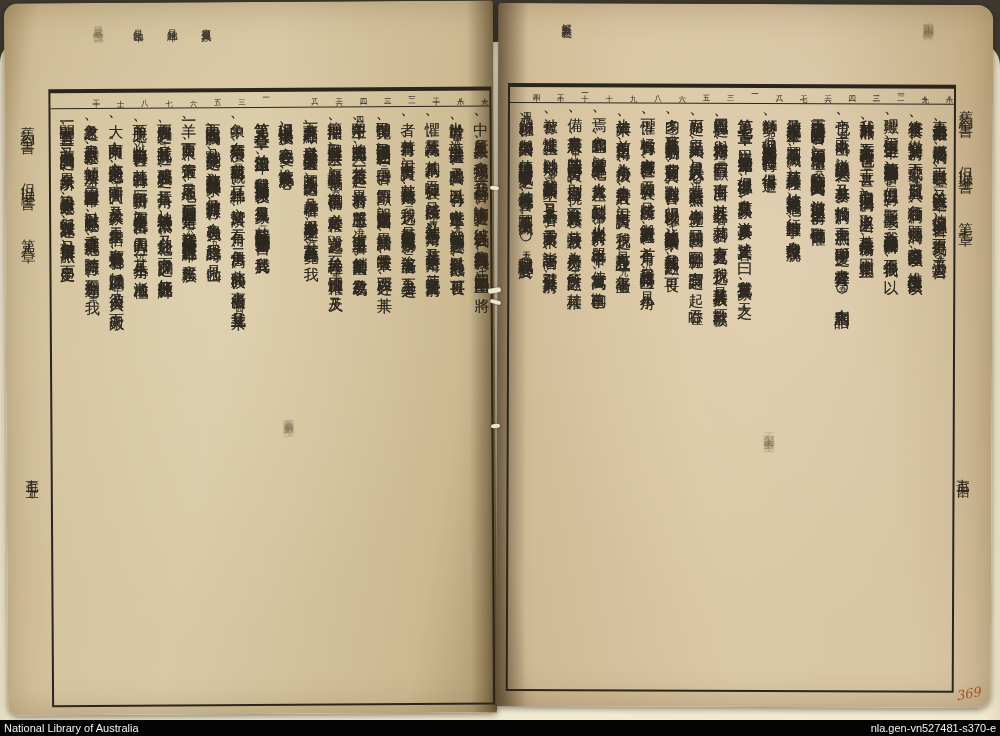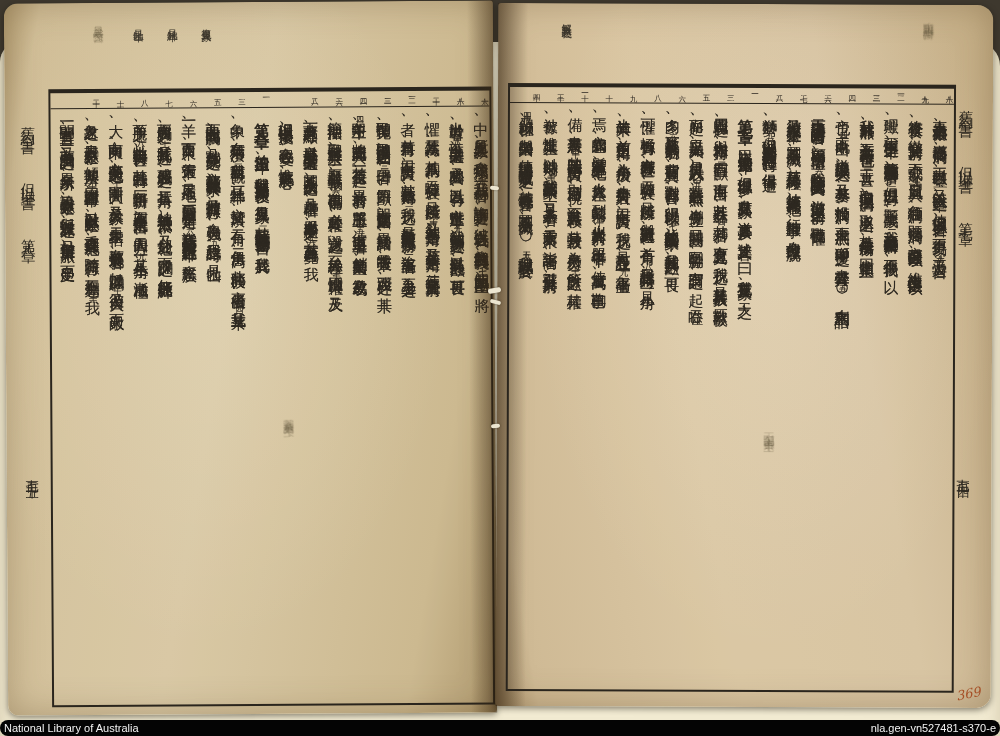--- a/index.html
+++ b/index.html
@@ -45,21 +45,21 @@
   .mtitle{font-size:14.5px;letter-spacing:4.5px;color:#2e2921;}
   .pnum{font-size:13px;letter-spacing:2px;color:#2e2921;}
   .note{font-size:10.5px;letter-spacing:1px;color:#3a342a;height:72px;}
   .bleed{color:rgba(95,82,58,.28);filter:blur(.6px);transform:scaleX(-1);
          font-size:11px;letter-spacing:1px;line-height:14px;}
   
   .stitch{position:absolute;background:#ece5d0;border-radius:2px;
           box-shadow:0 0 2px rgba(40,30,15,.6);}
   
   .bar{position:absolute;left:0;bottom:0;width:1000px;height:16px;background:#040404;
-       color:#f3f3f3;font-family:"Liberation Sans",sans-serif;font-size:11px;line-height:16px;border-radius:8px;}
+       color:#f3f3f3;font-family:"Liberation Sans",sans-serif;font-size:11px;line-height:16px;}
   .bar .lft{position:absolute;left:4px;top:0;}
   .bar .rgt{position:absolute;right:4px;top:0;}
   .hand{position:absolute;left:957px;top:686px;color:#a64f26;
         font:italic 13px "DejaVu Serif",serif;transform:rotate(-12deg) skewX(-6deg);}
 </style>
 </head>
 <body>
 
 <div class="scene">
   <div class="backing"></div>

